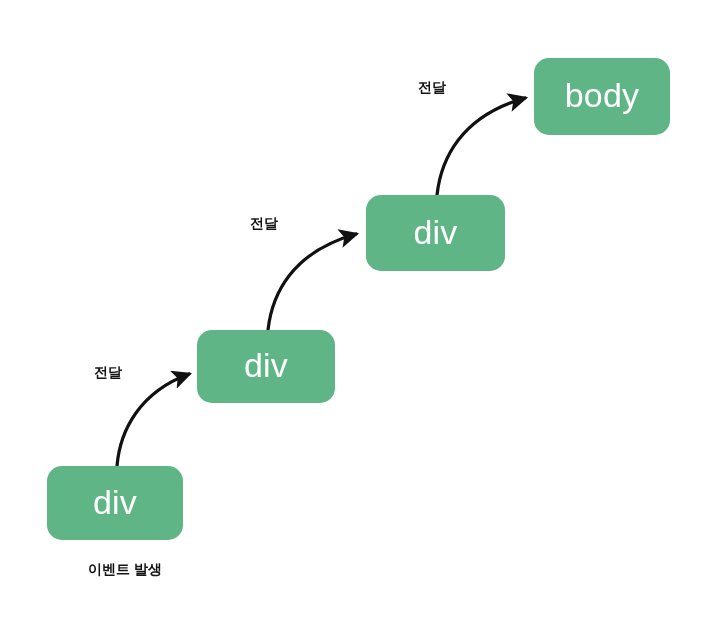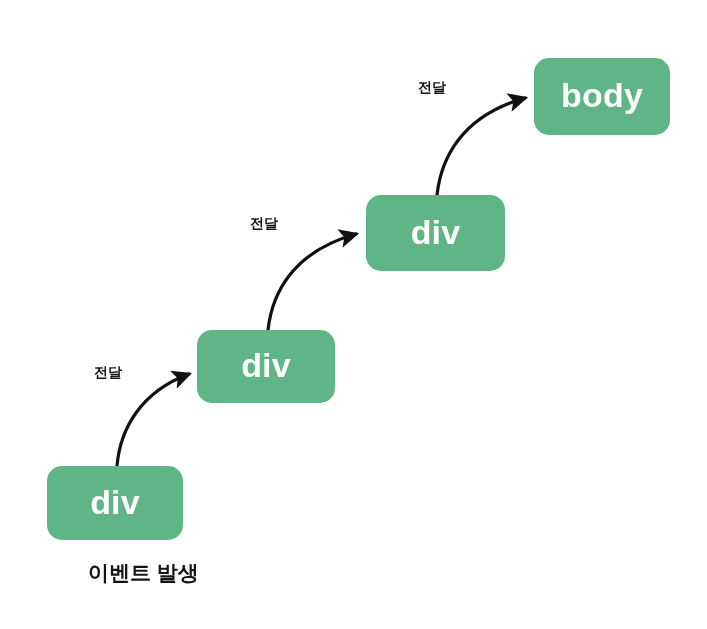--- a/index.html
+++ b/index.html
@@ -29,21 +29,21 @@
   .node-box {
     position: absolute;
     box-sizing: border-box;
     display: flex;
     align-items: center;
     justify-content: center;
     background: #5FB585;
     border-radius: 15px;
     color: #ffffff;
     font-family: "Liberation Sans", "DejaVu Sans", sans-serif;
-    font-weight: 700;
+    font-weight: 400;
     letter-spacing: 0.2px;
     user-select: none;
   }
   .node-label {
     font-size: 34px;
     line-height: 1;
     color: #ffffff;
     display: block;
     padding-bottom: 3px;
   }
@@ -54,21 +54,21 @@
     font-size: 14px;
     line-height: 1;
     color: #141414;
     white-space: nowrap;
     user-select: none;
   }
   .caption-label {
     position: absolute;
     font-family: "Liberation Sans", "DejaVu Sans", sans-serif;
     font-weight: bold;
-    font-size: 21px;
+    font-size: 14px;
     line-height: 1;
     color: #141414;
     white-space: nowrap;
     user-select: none;
   }
 </style>
 </head>
 <body>
 
 <div id="canvas" style="background: rgb(255, 255, 255);">

